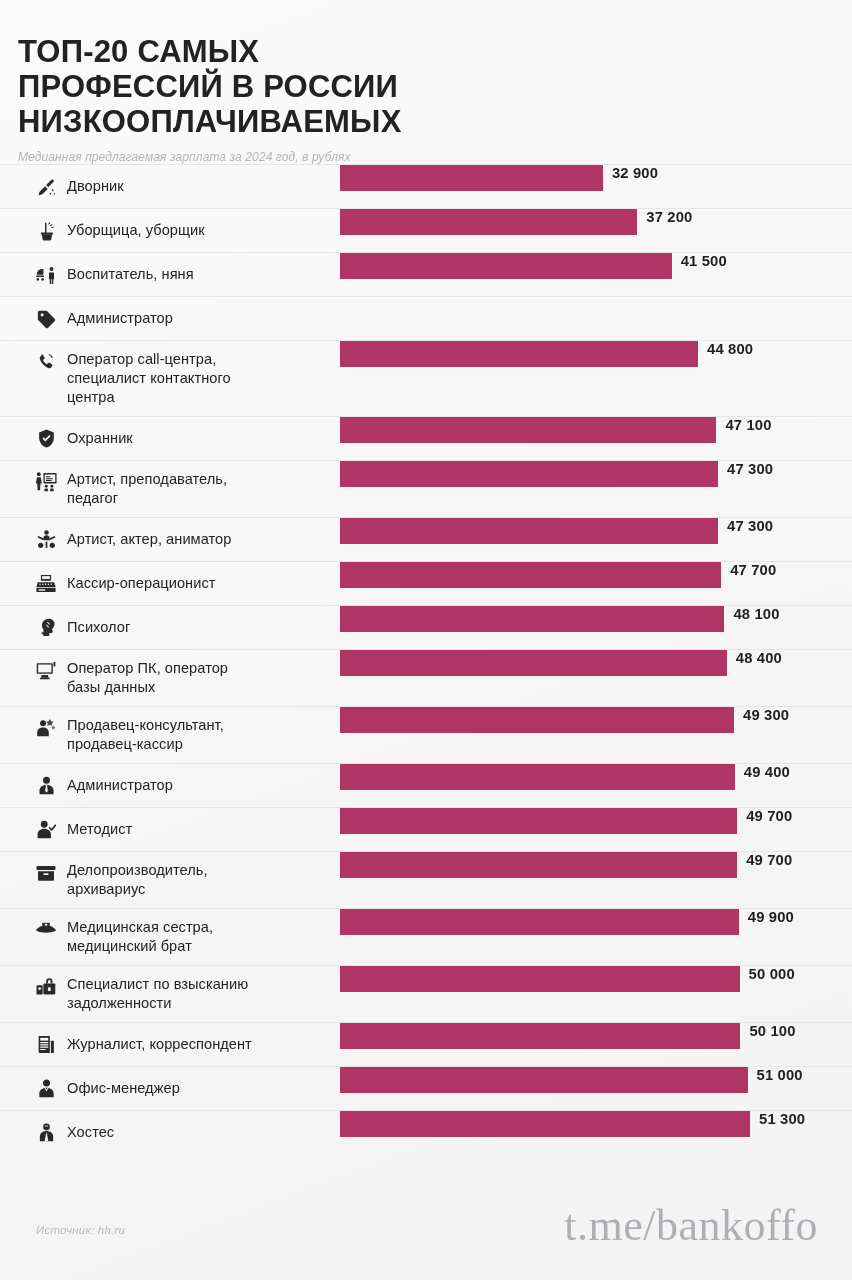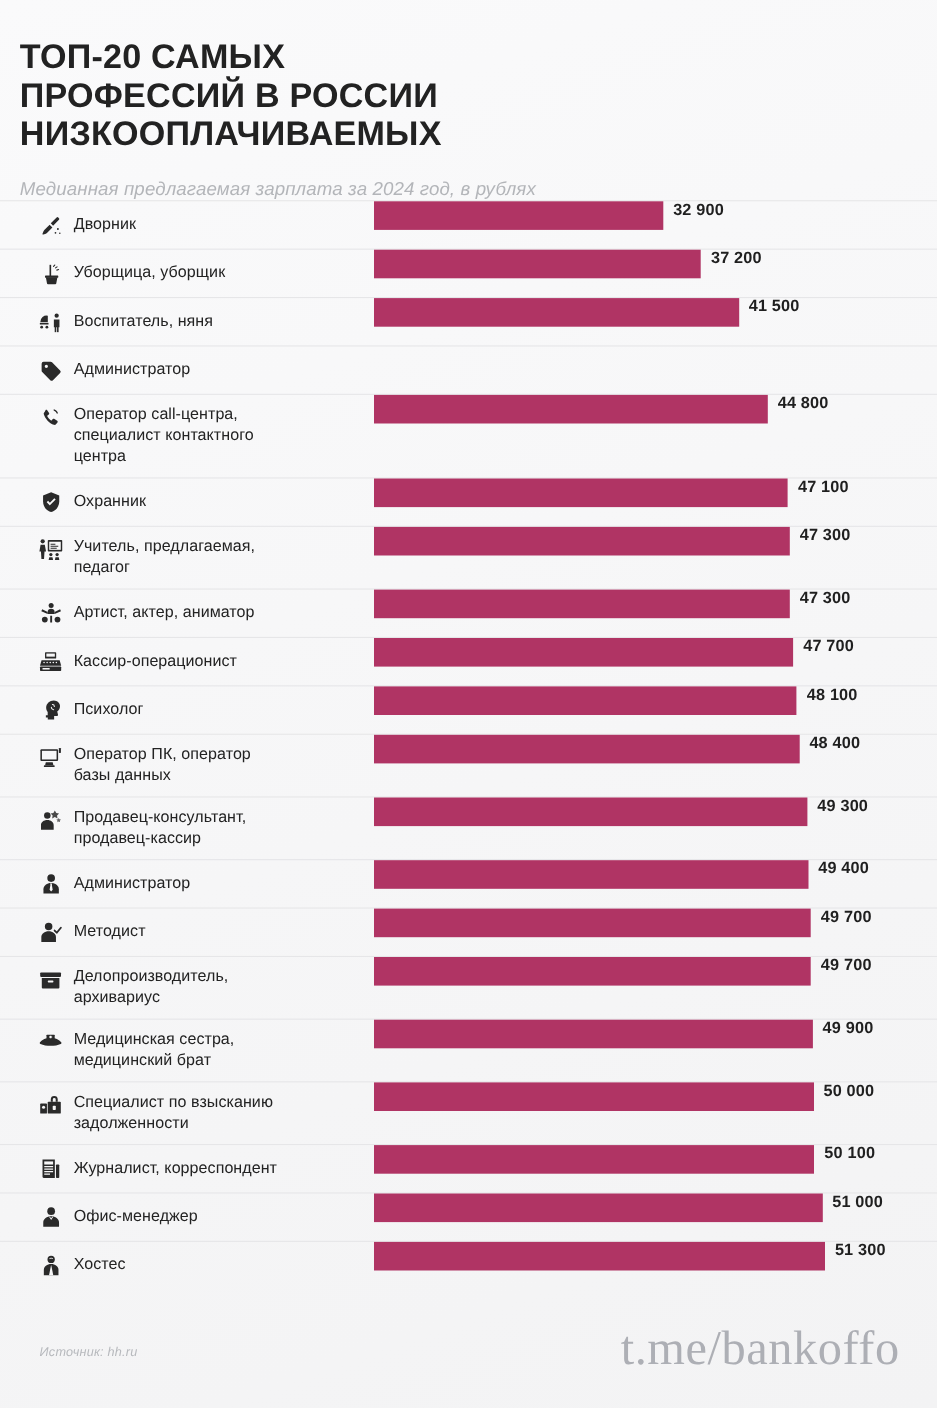--- a/index.html
+++ b/index.html
@@ -21,22 +21,22 @@
   .title{
     font-size:31px;
     line-height:1.13;
     font-weight:700;
     letter-spacing:0.2px;
     color:#222222;
     text-transform:uppercase;
   }
   .title div{ white-space:nowrap; }
   .subtitle{
-    margin-top:23px;
-    font-size:17px;
+    margin-top:11px;
+    font-size:12px;
     font-style:italic;
     font-weight:400;
     color:#b3b5b9;
     letter-spacing:0.1px;
   }
 
   
   .chart{
     padding:0 0 0 0;
   }
@@ -254,21 +254,21 @@
               <rect x="9.5" y="2.2" width="15" height="12" rx=".8"></rect>
               <rect x="11" y="4" width="12" height="8.4" fill="#f7f7f8"></rect>
               <path d="M12.4 6h5v1.1h-5zM12.4 8.2h8v1.1h-8zM12.4 10.3h6.4v1.1h-6.4z"></path>
               <circle cx="12.7" cy="17.3" r="1.7"></circle>
               <path d="M11 20h3.4l.6 3h-4.6z"></path>
               <circle cx="19.2" cy="17.3" r="1.7"></circle>
               <path d="M17.5 20h3.4l.6 3h-4.6z"></path>
             </svg>
           </span>
           <div class="lbl">
-            <div>Учитель, предлагаемая,</div>
+            <div>Артист, преподаватель,</div>
             <div>педагог</div>
           </div>
         </div>
         <div class="row-bar">
           <div class="bar" style="width: 378.031px; background: rgb(176, 52, 100);"></div>
           <div class="val">47 300</div>
         </div>
       </div>
       <div class="row single">
         <div class="row-label">

